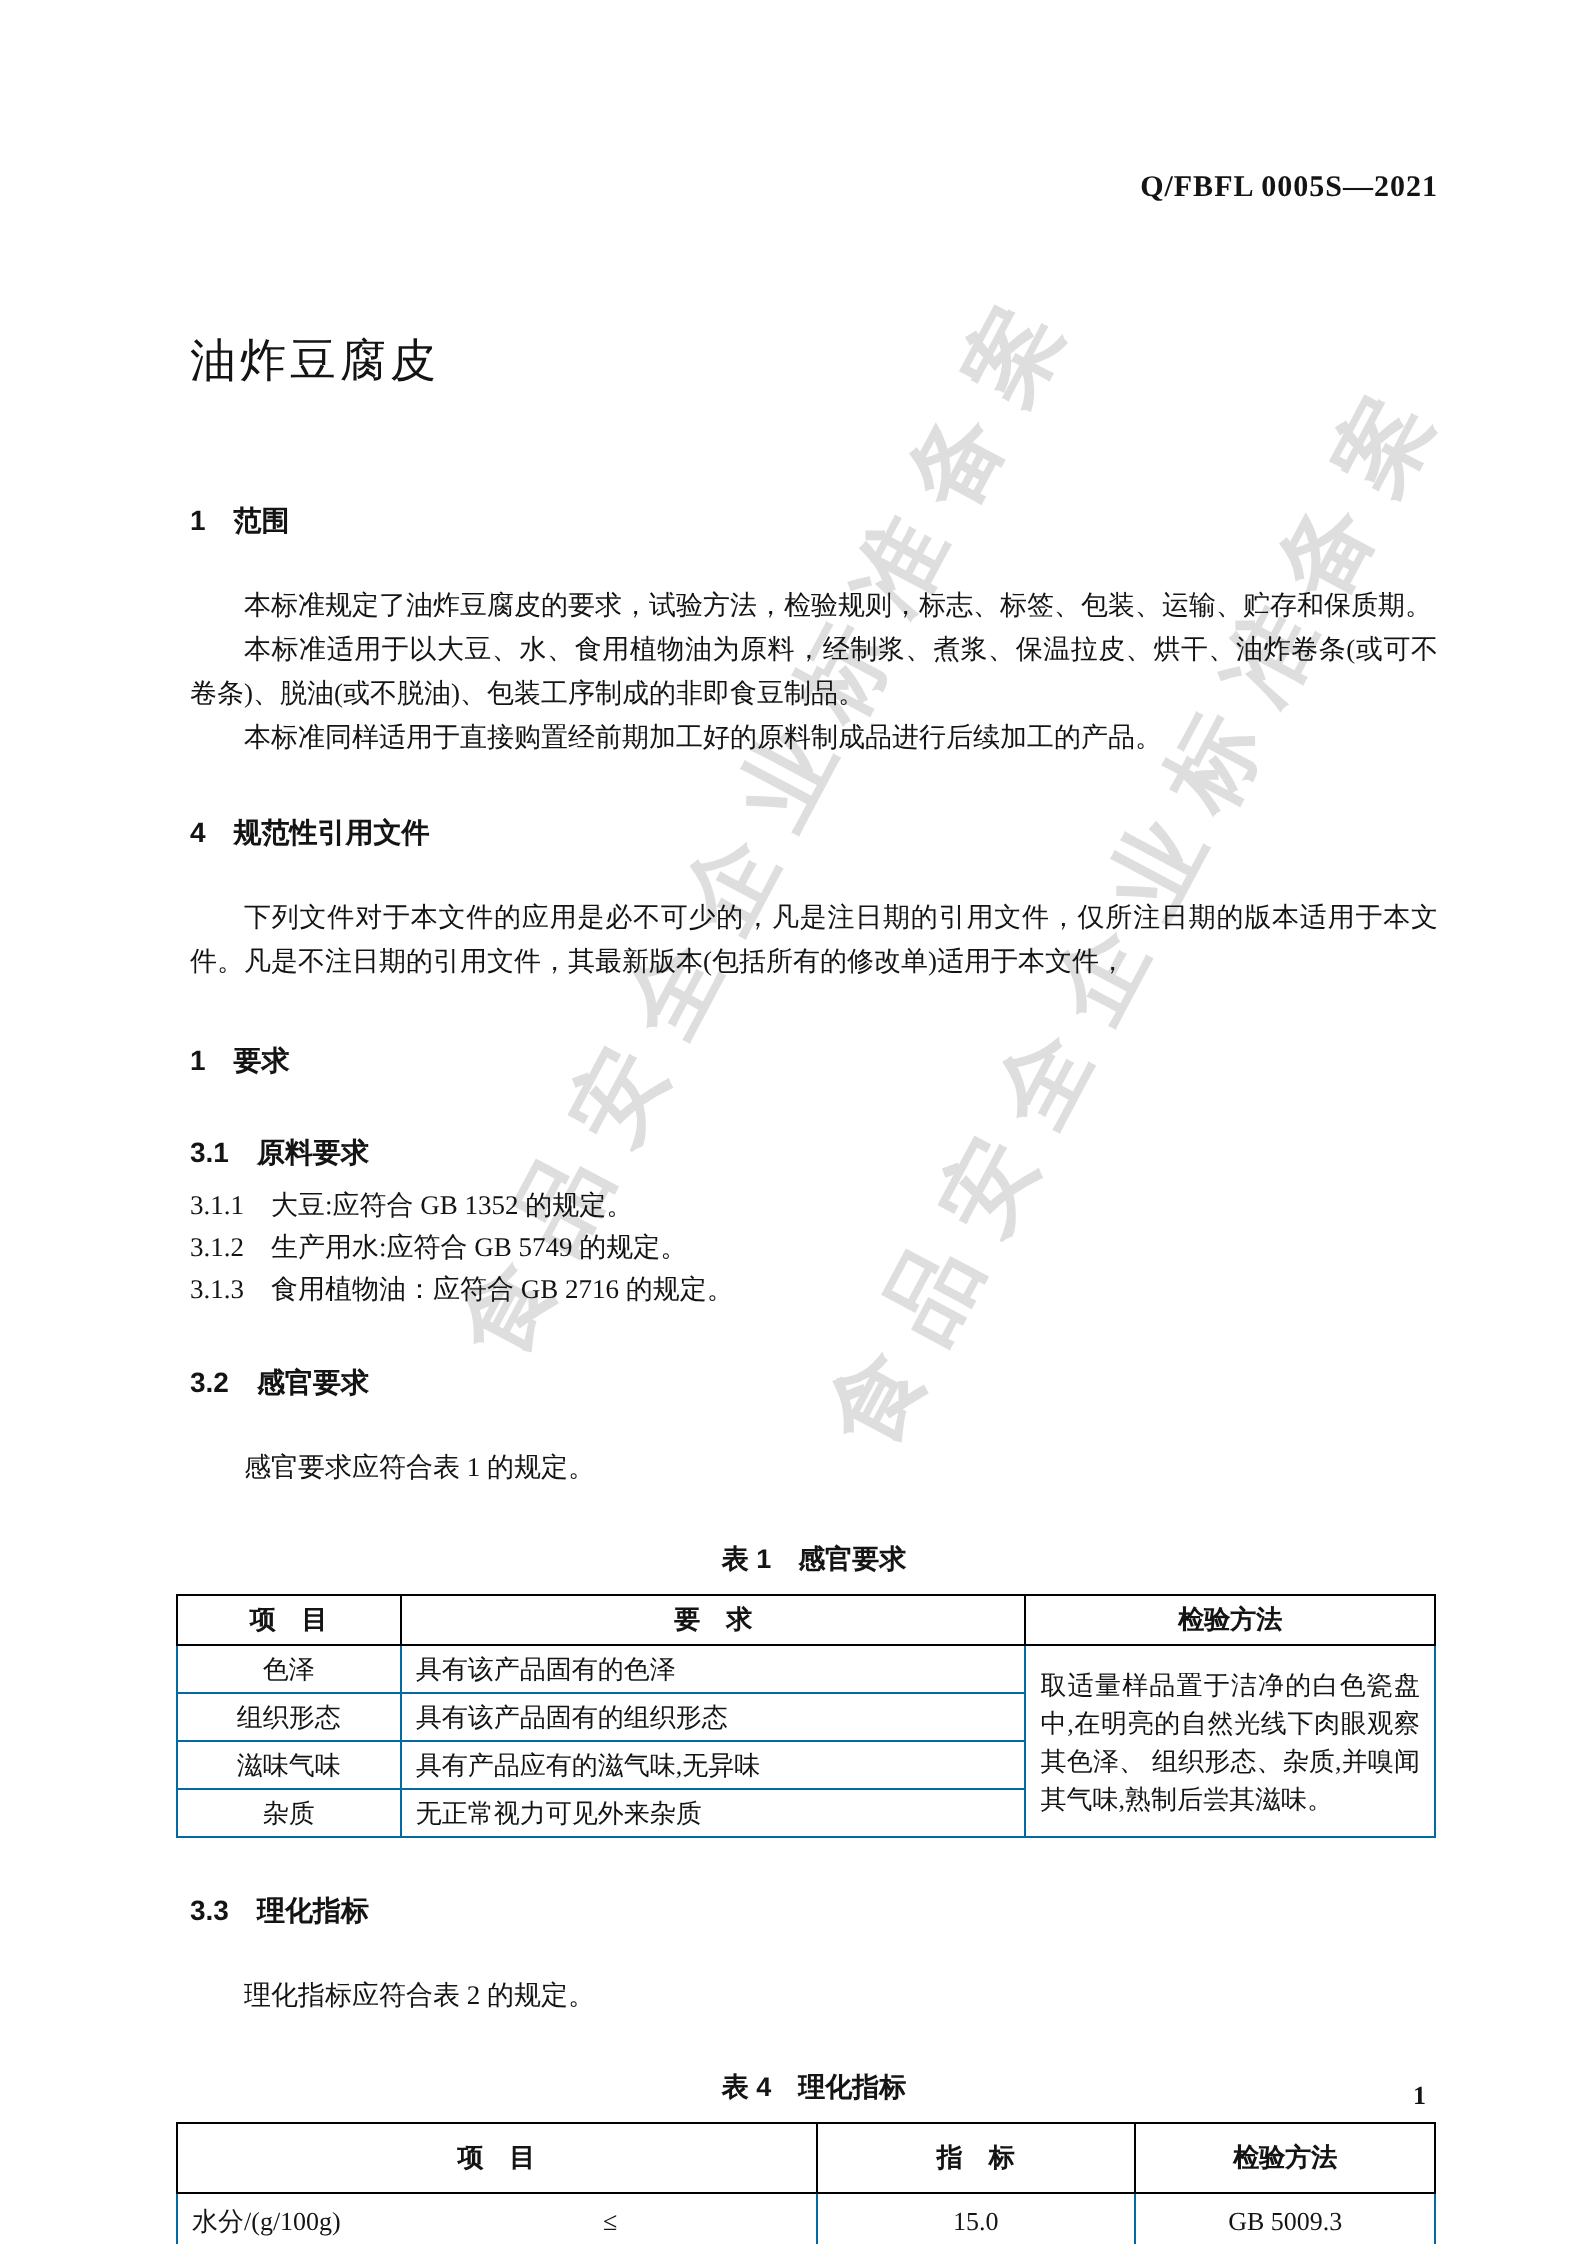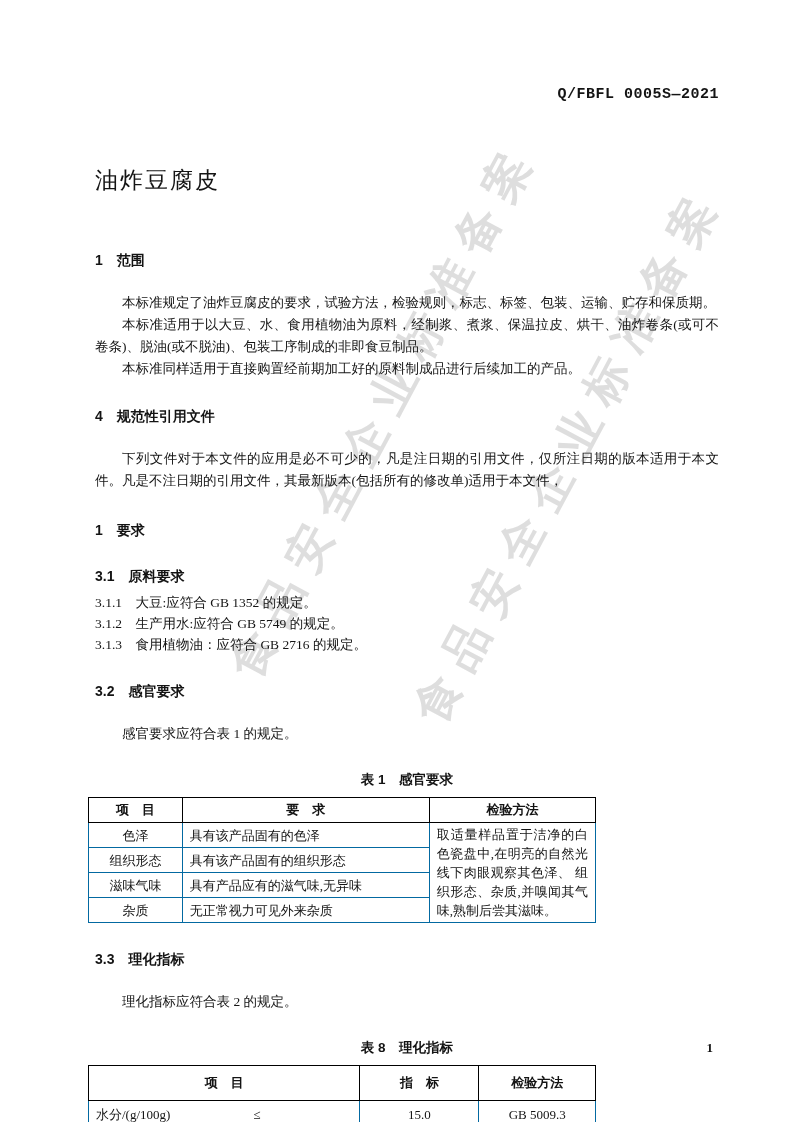--- a/index.html
+++ b/index.html
@@ -5,21 +5,21 @@
   * { margin:0; padding:0; box-sizing:border-box; }
   html,body { background:#e8e8e8; }
   .page {
     position:relative; width:793px; height:1122px; margin:0 auto;
     background:#ffffff; overflow:hidden;
     font-family:"Liberation Serif", serif; color:#141414;
   }
   .content { position:absolute; left:95px; top:86px; width:624px; z-index:2; }
 
   .doc-number {
-    text-align:right; font-family:Liberation Mono, monospace;
+    text-align:right; font-family:Liberation Serif, serif;
     font-weight:bold; font-size:15px; letter-spacing:0.5px;
   }
   .title {
     text-align:left; font-family:"Liberation Sans", sans-serif;
     font-weight:normal; font-size:23px; margin-top:62px; letter-spacing:2px;
   }
   .h {
     font-family:"Liberation Sans", sans-serif; font-weight:bold;
     font-size:14px; line-height:20px;
   }
@@ -32,21 +32,21 @@
   .mt-s3h  { margin-top:28px; }
   .mt-sub  { margin-top:26px; }
   .mt-item { margin-top:6px; }
   .item { font-size:13.5px; line-height:21px; }
 
   .cap {
     text-align:center; font-family:"Liberation Sans", sans-serif;
     font-weight:bold; font-size:13.5px; margin-top:26px;
   }
   .tbl {
-    width:508px; margin-left:-7px; margin-top:8px;
+    width:630px; margin-left:-7px; margin-top:8px;
     border-collapse:collapse; border:1.5px solid #000; font-size:13px;
   }
   .tbl th {
     font-family:"Liberation Sans", sans-serif; font-weight:bold; font-size:13px;
     border:1px solid #000; padding:3px 4px; text-align:center;
   }
   .tbl td { border:1px solid #0369a1; padding:2px 7px; line-height:19px; }
   .tc { text-align:center; }
   .tl { text-align:left; }
   .method-cell { text-align:justify; padding:3px 10px; }
@@ -132,21 +132,21 @@
         <tr>
           <td class="tc">杂质</td>
           <td class="tl">无正常视力可见外来杂质</td>
         </tr>
       </tbody>
     </table>
 
     <h3 class="h mt-sub">3.3　理化指标</h3>
     <p class="p indent mt-p">理化指标应符合表 2 的规定。</p>
 
-    <div class="cap">表 8　理化指标</div>
+    <div class="cap">表 4　理化指标</div>
 
     <table class="tbl t2">
       <colgroup>
           <col style="width:320px">
           <col style="width:160px">
           <col style="width:150px">
         </colgroup>
       <thead>
         <tr>
           <th>项　目</th>

